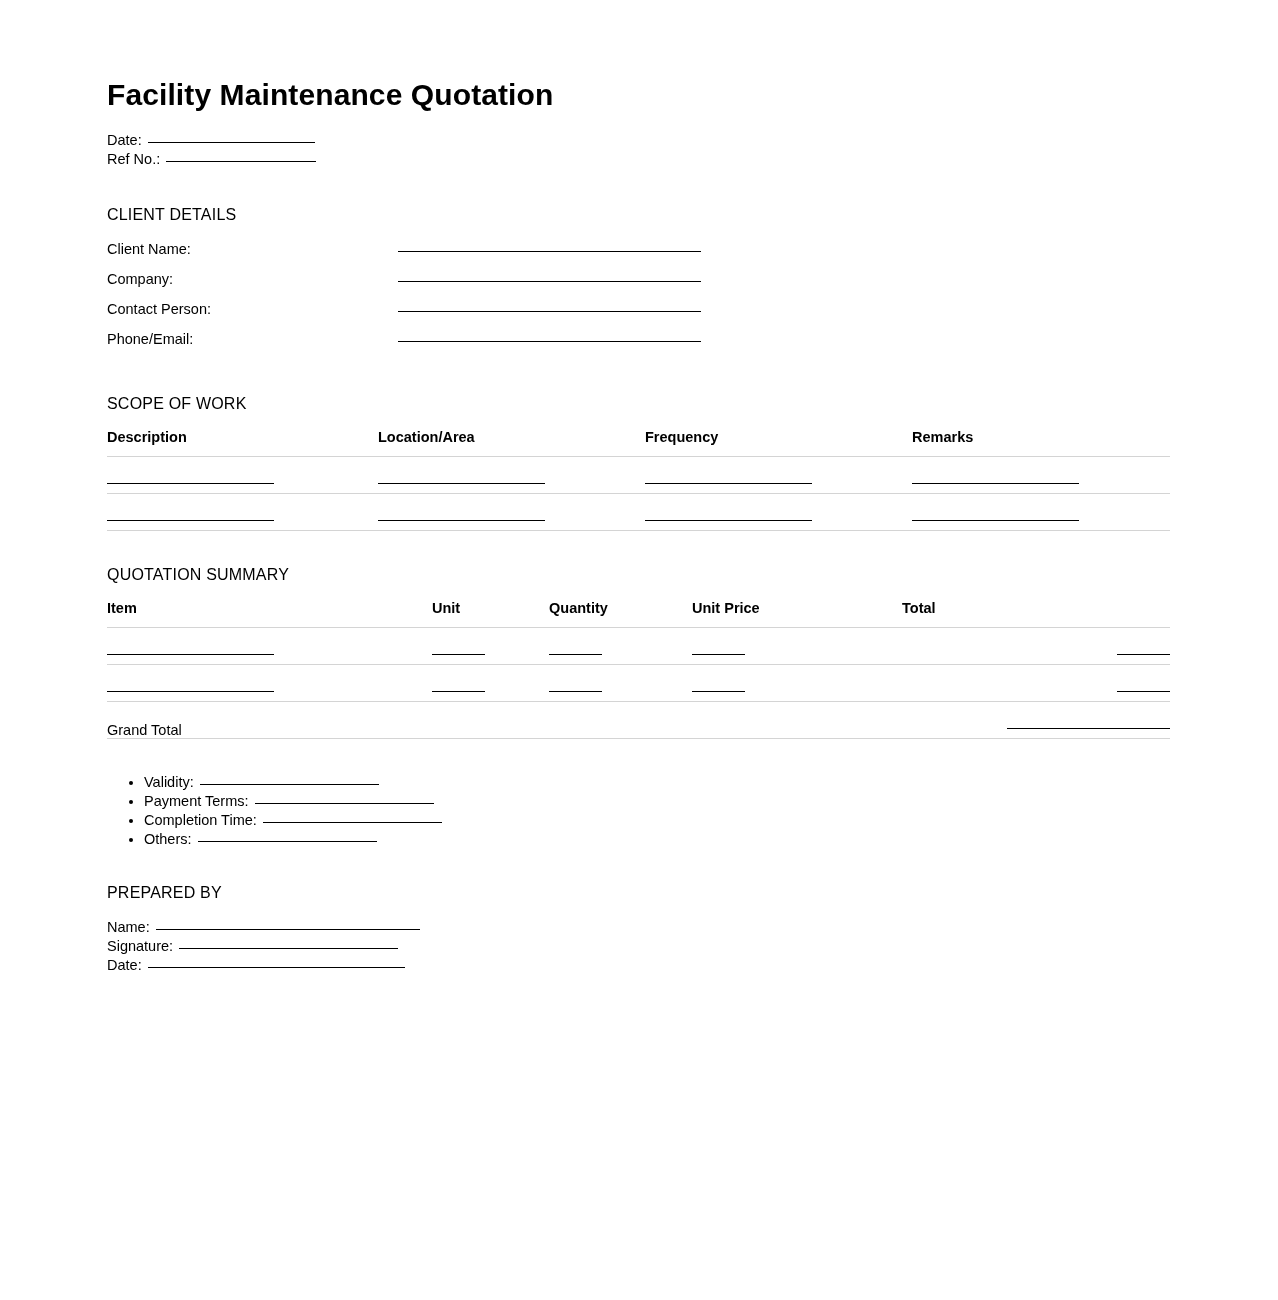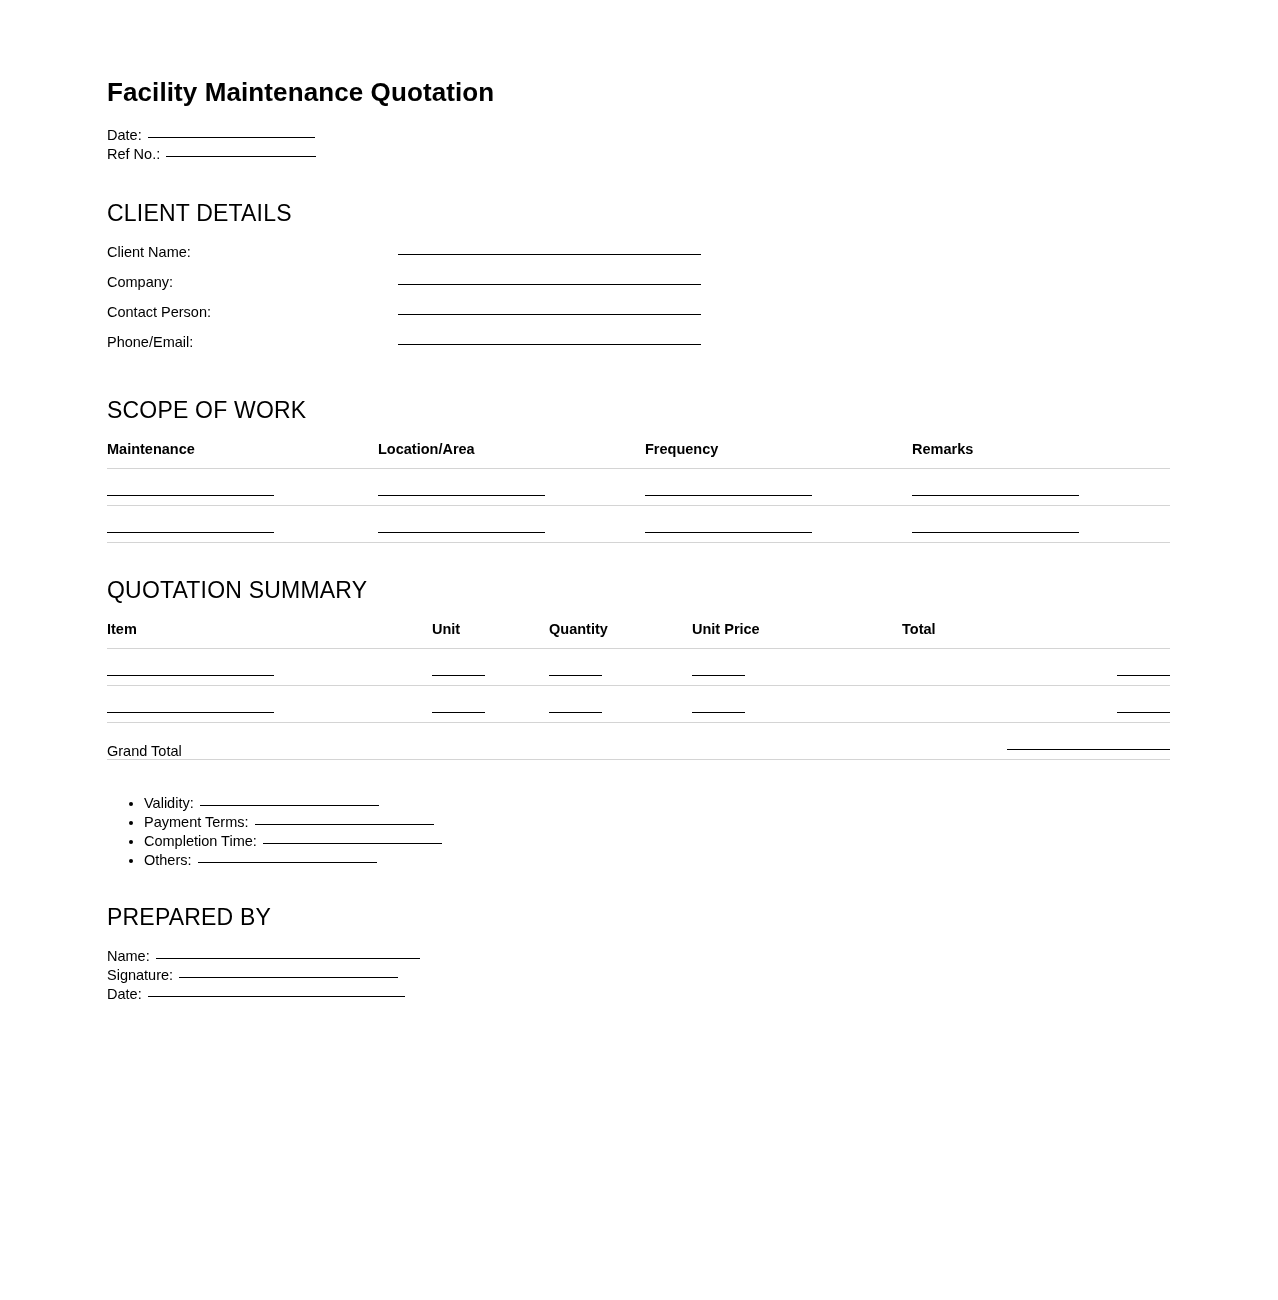--- a/index.html
+++ b/index.html
@@ -17,21 +17,21 @@
   .page {
     position: relative;
     width: 1278px;
     height: 1300px;
     box-sizing: border-box;
     padding: 78px 108px 0 107px;
   }
 
   
   .doc-title {
-    font-size: 26px;
+    font-size: 30px;
     font-weight: bold;
     letter-spacing: 0.1px;
     margin: 0 0 18px 0;
     line-height: 1.15;
   }
 
   
   .meta-block { margin-bottom: 36px; }
   .meta-line {
     font-size: 14.5px;
@@ -40,21 +40,21 @@
   }
   .rule {
     display: inline-block;
     border-bottom: 1.6px solid #000;
     vertical-align: 2px;
     height: 0;
   }
 
   
   .section-heading {
-    font-size: 23px;
+    font-size: 16px;
     font-weight: normal;
     letter-spacing: 0.2px;
     margin: 0 0 16px 0;
     line-height: 1.2;
   }
   .section { margin-bottom: 34px; }
 
   
   .client-rows { }
   .client-row {
@@ -177,21 +177,21 @@
 
     <table class="grid">
       <colgroup>
         <col style="width:271px">
         <col style="width:267px">
         <col style="width:267px">
         <col style="width:258px">
       </colgroup>
       <thead>
         <tr>
-          <th>Maintenance</th>
+          <th>Description</th>
           <th>Location/Area</th>
           <th>Frequency</th>
           <th>Remarks</th>
         </tr>
       </thead>
       <tbody>
         <tr>
           <td>
               <span class="cell-rule w-scope"></span>
             </td>

